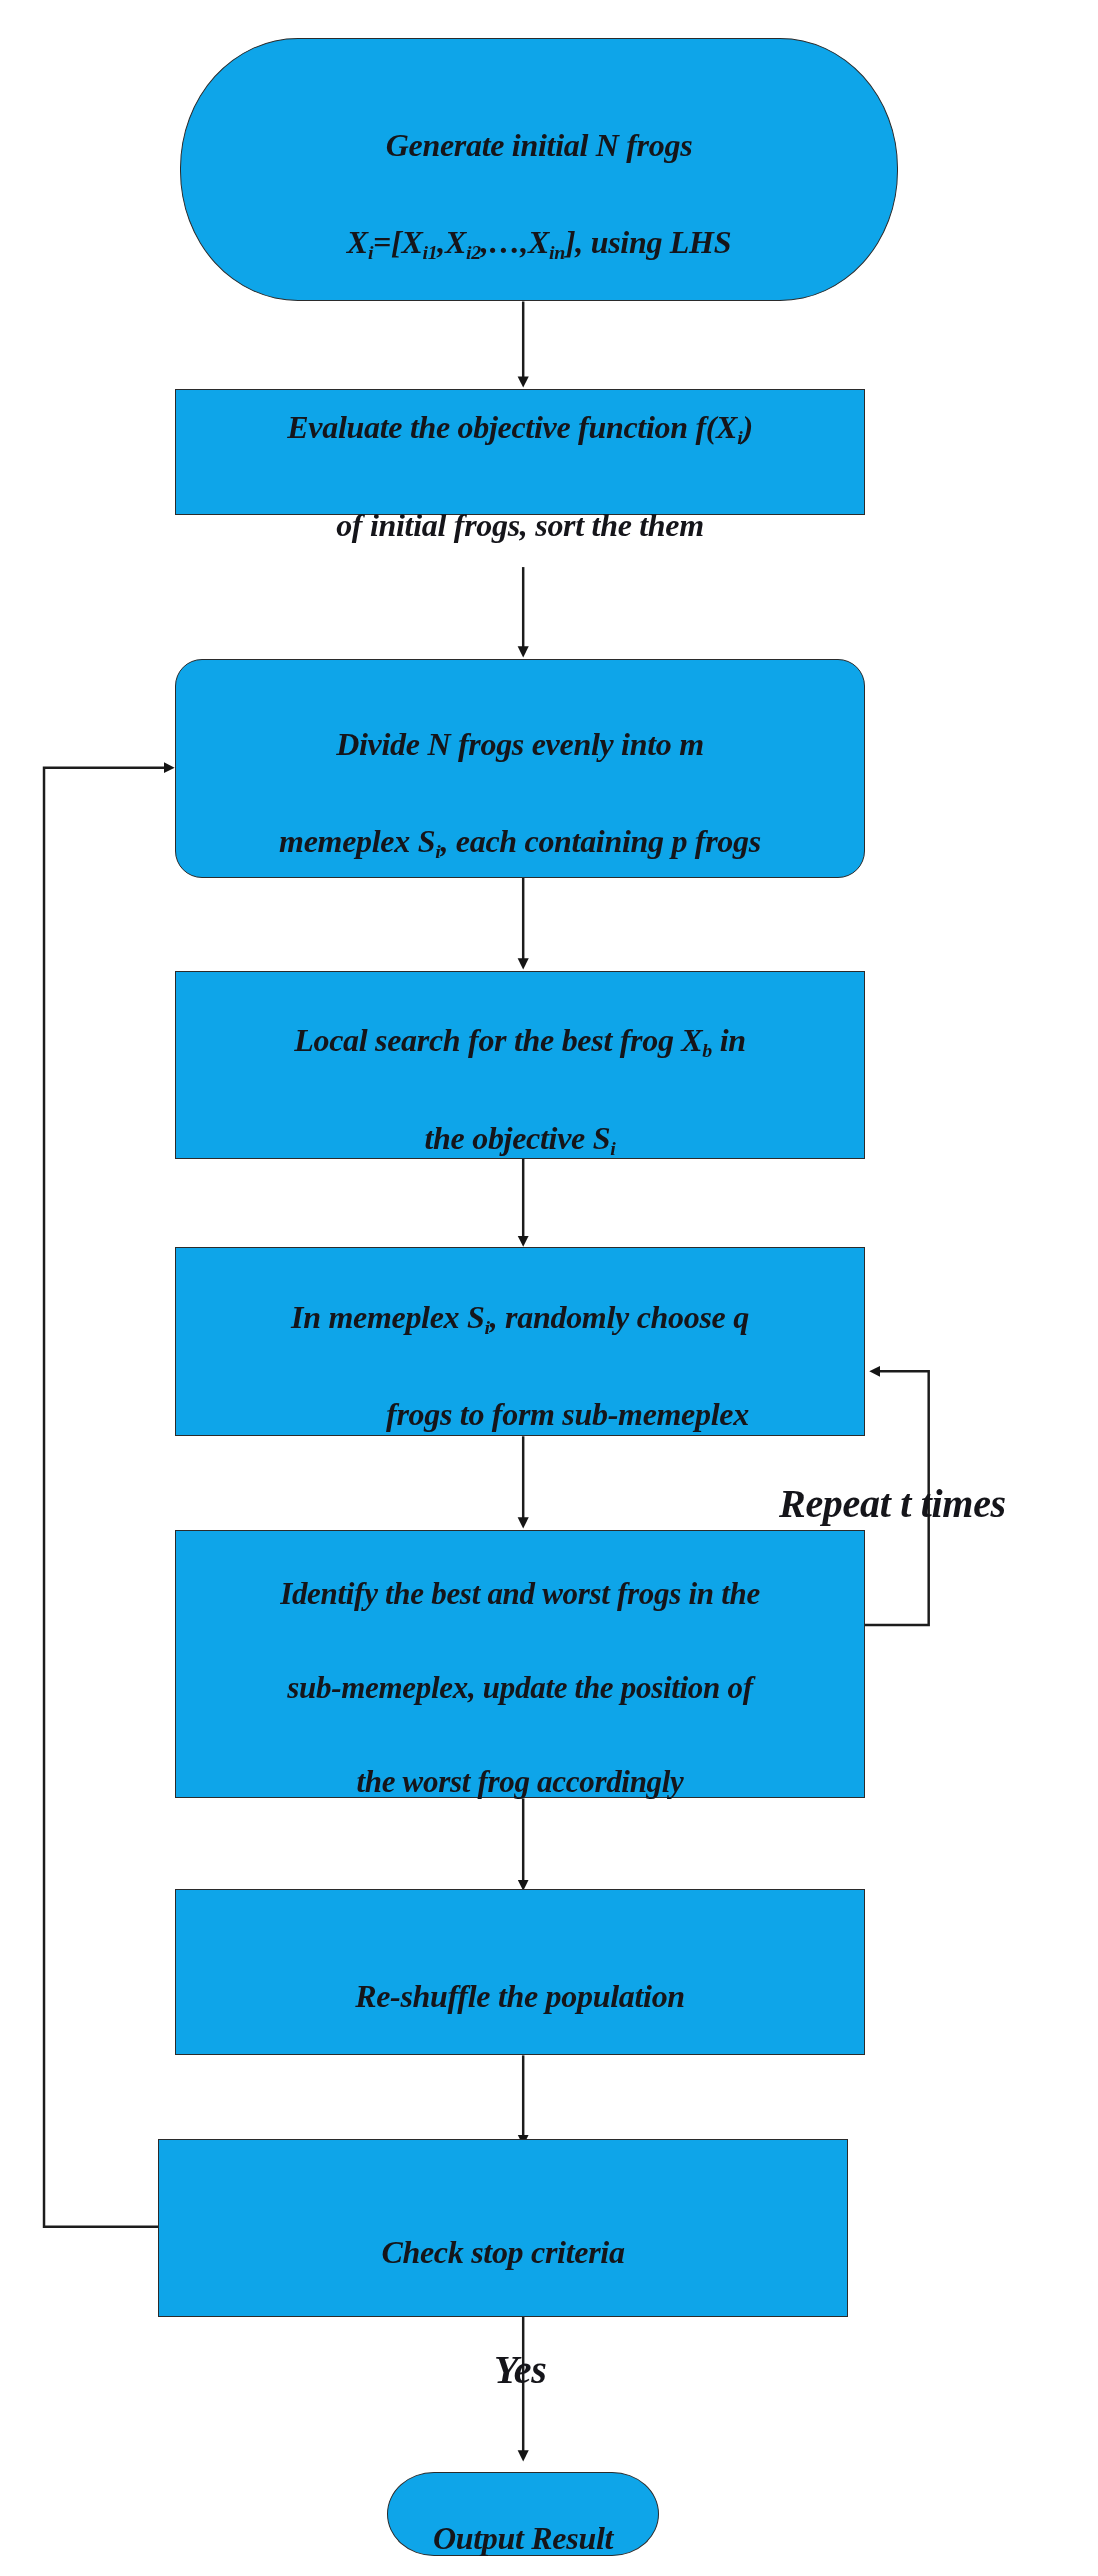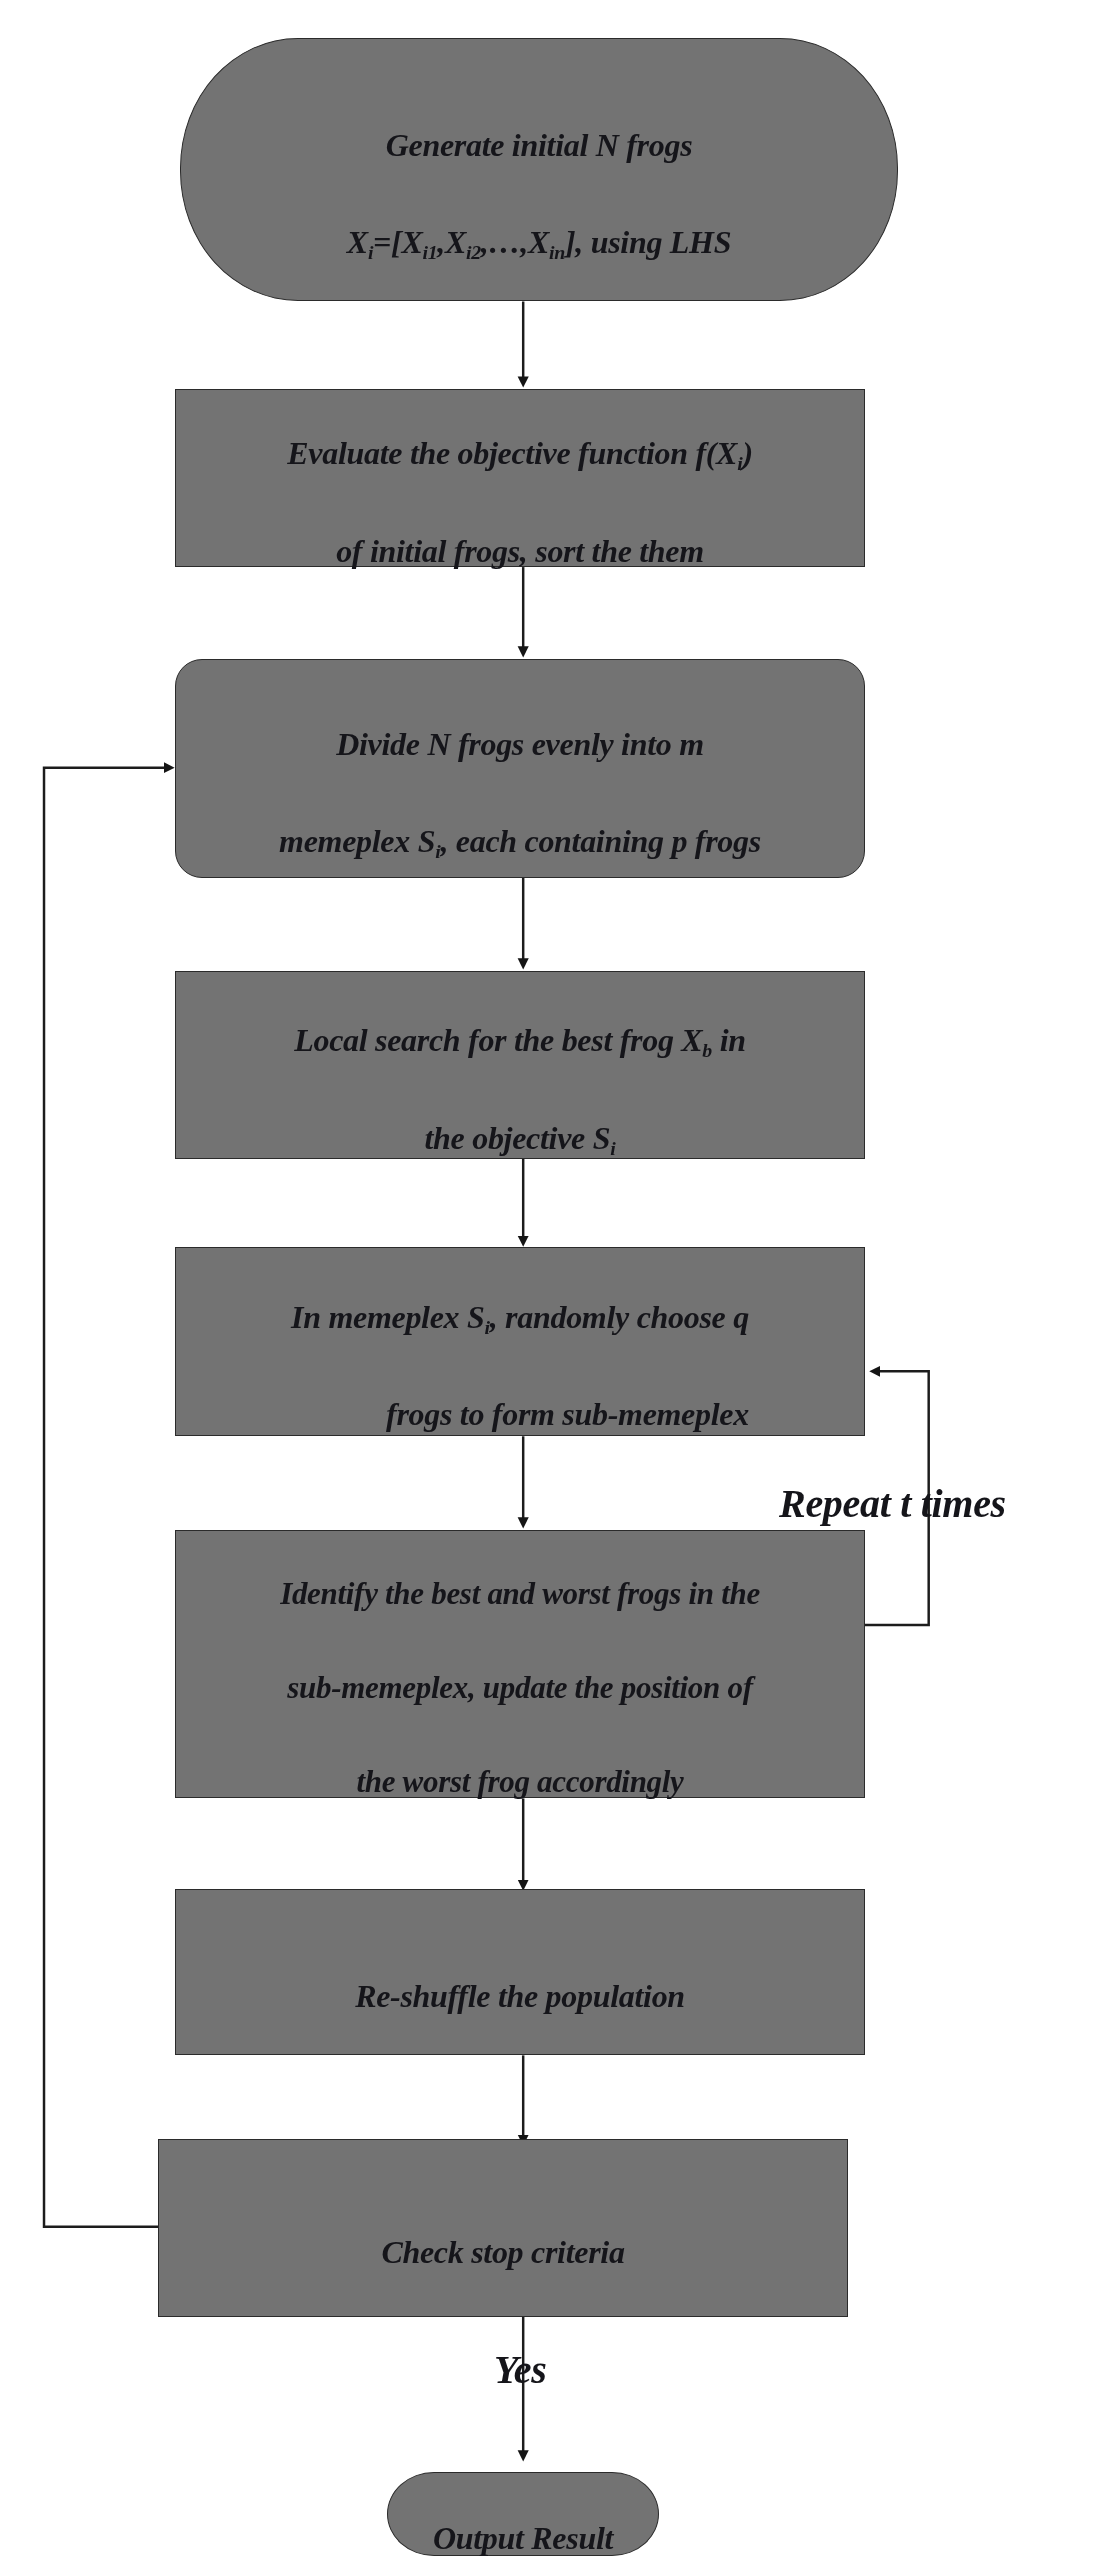--- a/index.html
+++ b/index.html
@@ -24,21 +24,21 @@
     top: 0;
     width: 1099px;
     height: 2576px;
     pointer-events: none;
   }
 
   
   .node {
     position: absolute;
     box-sizing: border-box;
-    background: #737373;
+    background: #0ea5e9;
     border: 1.9px solid #2b2b2b;
     display: flex;
     align-items: center;
     justify-content: center;
     text-align: center;
   }
   .node.rounded {
     border-radius: 118px / 130px;
   }
   .node.terminal-small {
@@ -114,21 +114,21 @@
     </g>
   </svg>
 
   <div class="node rounded" style="left:180px; top:38px; width:718px; height:263px;">
     <div class="txt fs-start">
       <span>Generate initial N frogs</span><br>
       <span><span>X</span><sub>i</sub><span>=[X</span><sub>i1</sub><span>,X</span><sub>i2</sub><span>,…,X</span><sub>in</sub><span>], using LHS</span></span>
     </div>
   </div>
 
-  <div class="node" style="left:175px; top:389px; width:690px; height:178px;">
+  <div class="node" style="left:175px; top:389px; width:690px; height:126px;">
     <div class="txt fs-proc">
       <span>Evaluate the objective function f(X</span><sub>i</sub><span>)</span><br>
       <span>of initial frogs, sort the them</span>
     </div>
   </div>
 
   <div class="node" style="left:175px; top:659px; width:690px; height:219px;border-radius:27px;">
     <div class="txt fs-proc">
       <span>Divide N frogs evenly into m</span><br>
       <span>memeplex S</span><sub>i</sub><span>, each containing p frogs</span>

